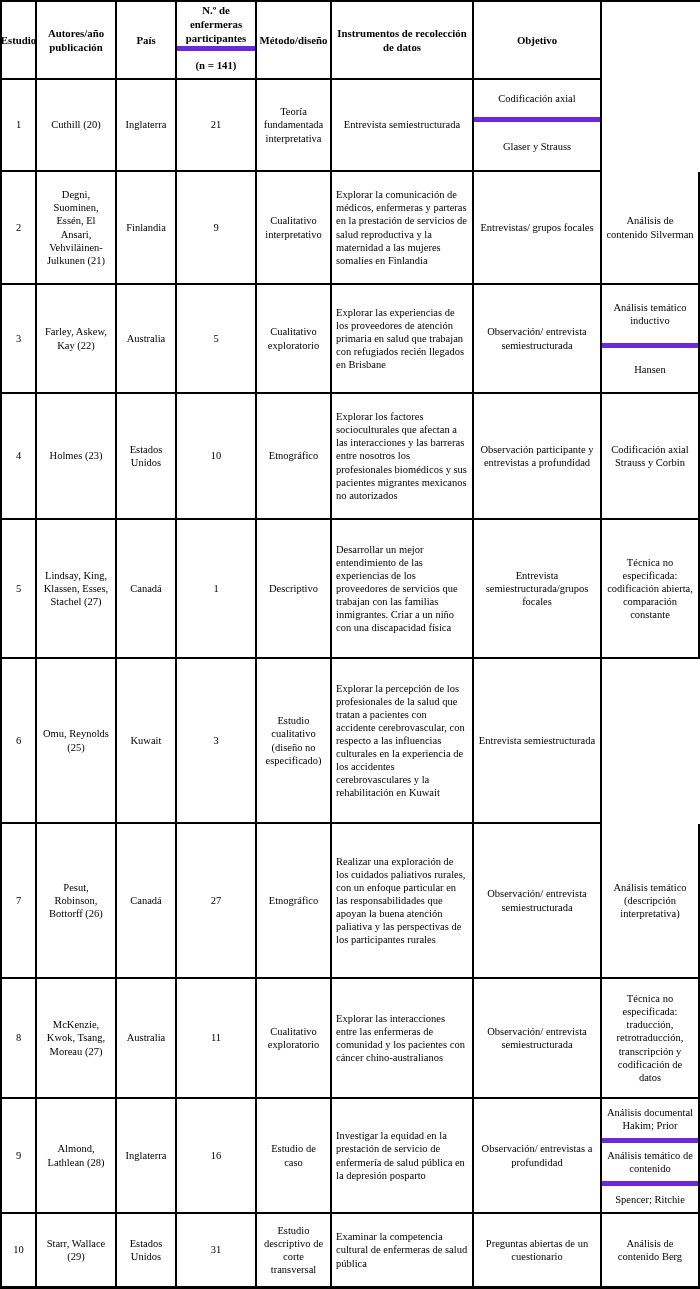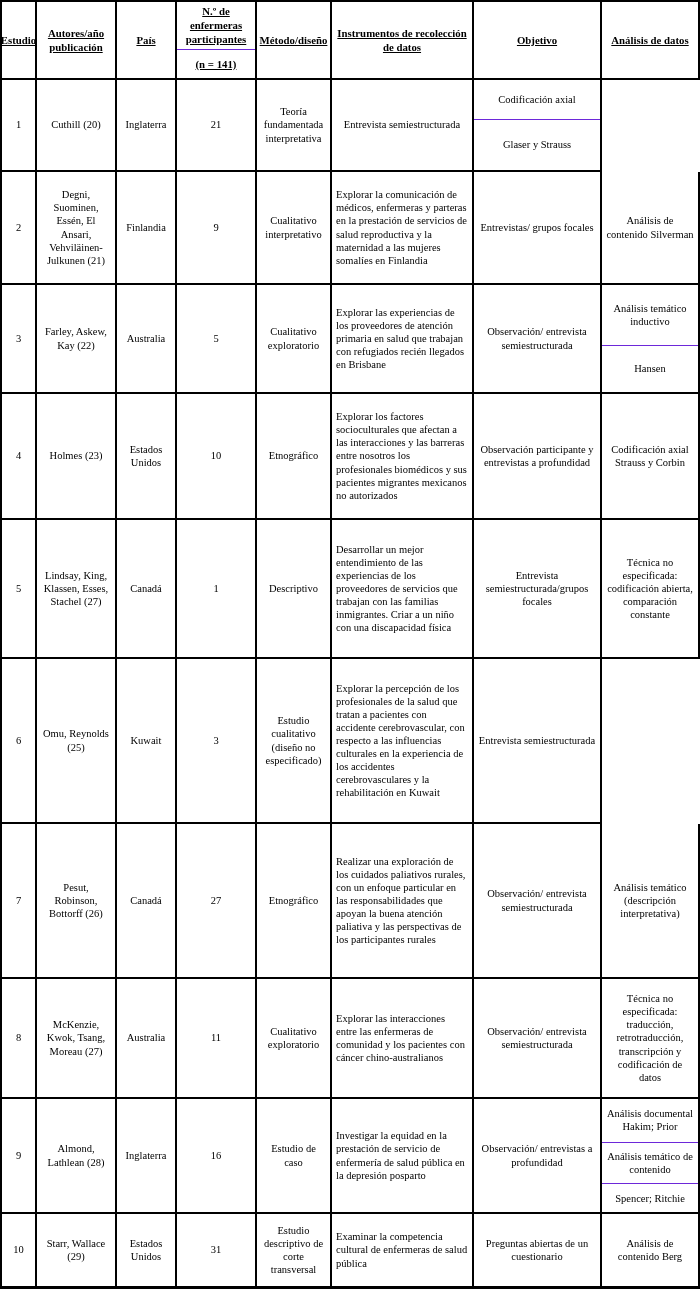--- a/index.html
+++ b/index.html
@@ -7,47 +7,46 @@
     width:700px; height:1289px; box-sizing:border-box;
     border-top:2px solid #000; border-left:2px solid #000;
     font-family:"Liberation Serif","DejaVu Serif",serif; color:#000;
   }
   .row { display:grid; grid-template-columns:35px 80px 60px 80px 75px 142px 128px 98px; }
   .c {
     box-sizing:border-box; border-right:2px solid #000; border-bottom:2px solid #000;
     display:flex; flex-direction:column; align-items:center; justify-content:center;
     text-align:center; padding:2px 4px; font-size:10.5px; line-height:1.24; overflow:hidden;
   }
-  .h { font-weight:bold; font-size:10.8px; line-height:1.3;text-decoration:underline; }
+  .h { font-weight:bold; font-size:10.8px; line-height:1.3; }
   .obj { align-items:flex-start; text-align:left; }
   .an { padding:0; align-items:stretch; justify-content:stretch; }
   .sub {
     display:flex; align-items:center; justify-content:center;
     text-align:center; padding:2px 4px; box-sizing:border-box; min-height:0;
   }
-  .sub + .sub { border-top:1px solid #6d28d9; }
+  .sub + .sub { border-top:5px solid #6d28d9; }
   .row:last-child .c { border-bottom-width:3px; }
 </style>
 </head>
 <body>
 
 <div class="tbl">
 
   <div class="row" style="height:78px">
     <div class="c h">Estudio</div>
     <div class="c h">Autores/año publicación</div>
     <div class="c h">País</div>
     <div class="c h an">
       <div class="sub" style="flex:64">N.º de enfermeras participantes</div>
       <div class="sub" style="flex:36">(n = 141)</div>
     </div>
     <div class="c h">Método/diseño</div>
     <div class="c h">Instrumentos de recolección de datos</div>
     <div class="c h">Objetivo</div>
-    <div class="c h">Análisis de datos</div>
   </div>
 
   <div class="row" style="height:92px">
     <div class="c">1</div>
     <div class="c">Cuthill (20)</div>
     <div class="c">Inglaterra</div>
     <div class="c">21</div>
     <div class="c">Teoría fundamentada interpretativa</div>
     <div class="c">Entrevista semiestructurada</div>
     <div class="c an">

